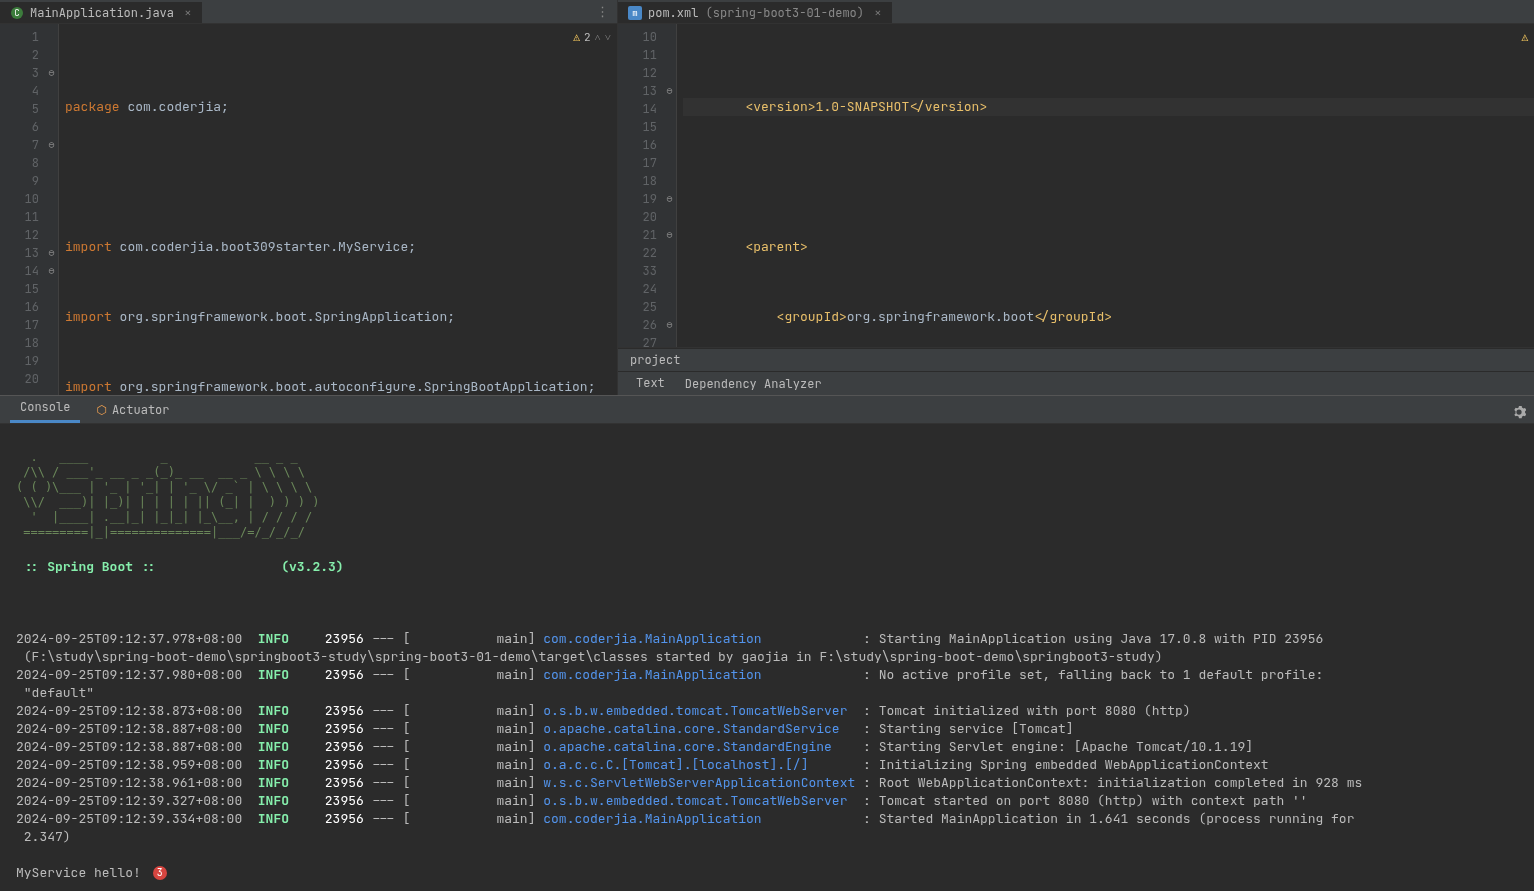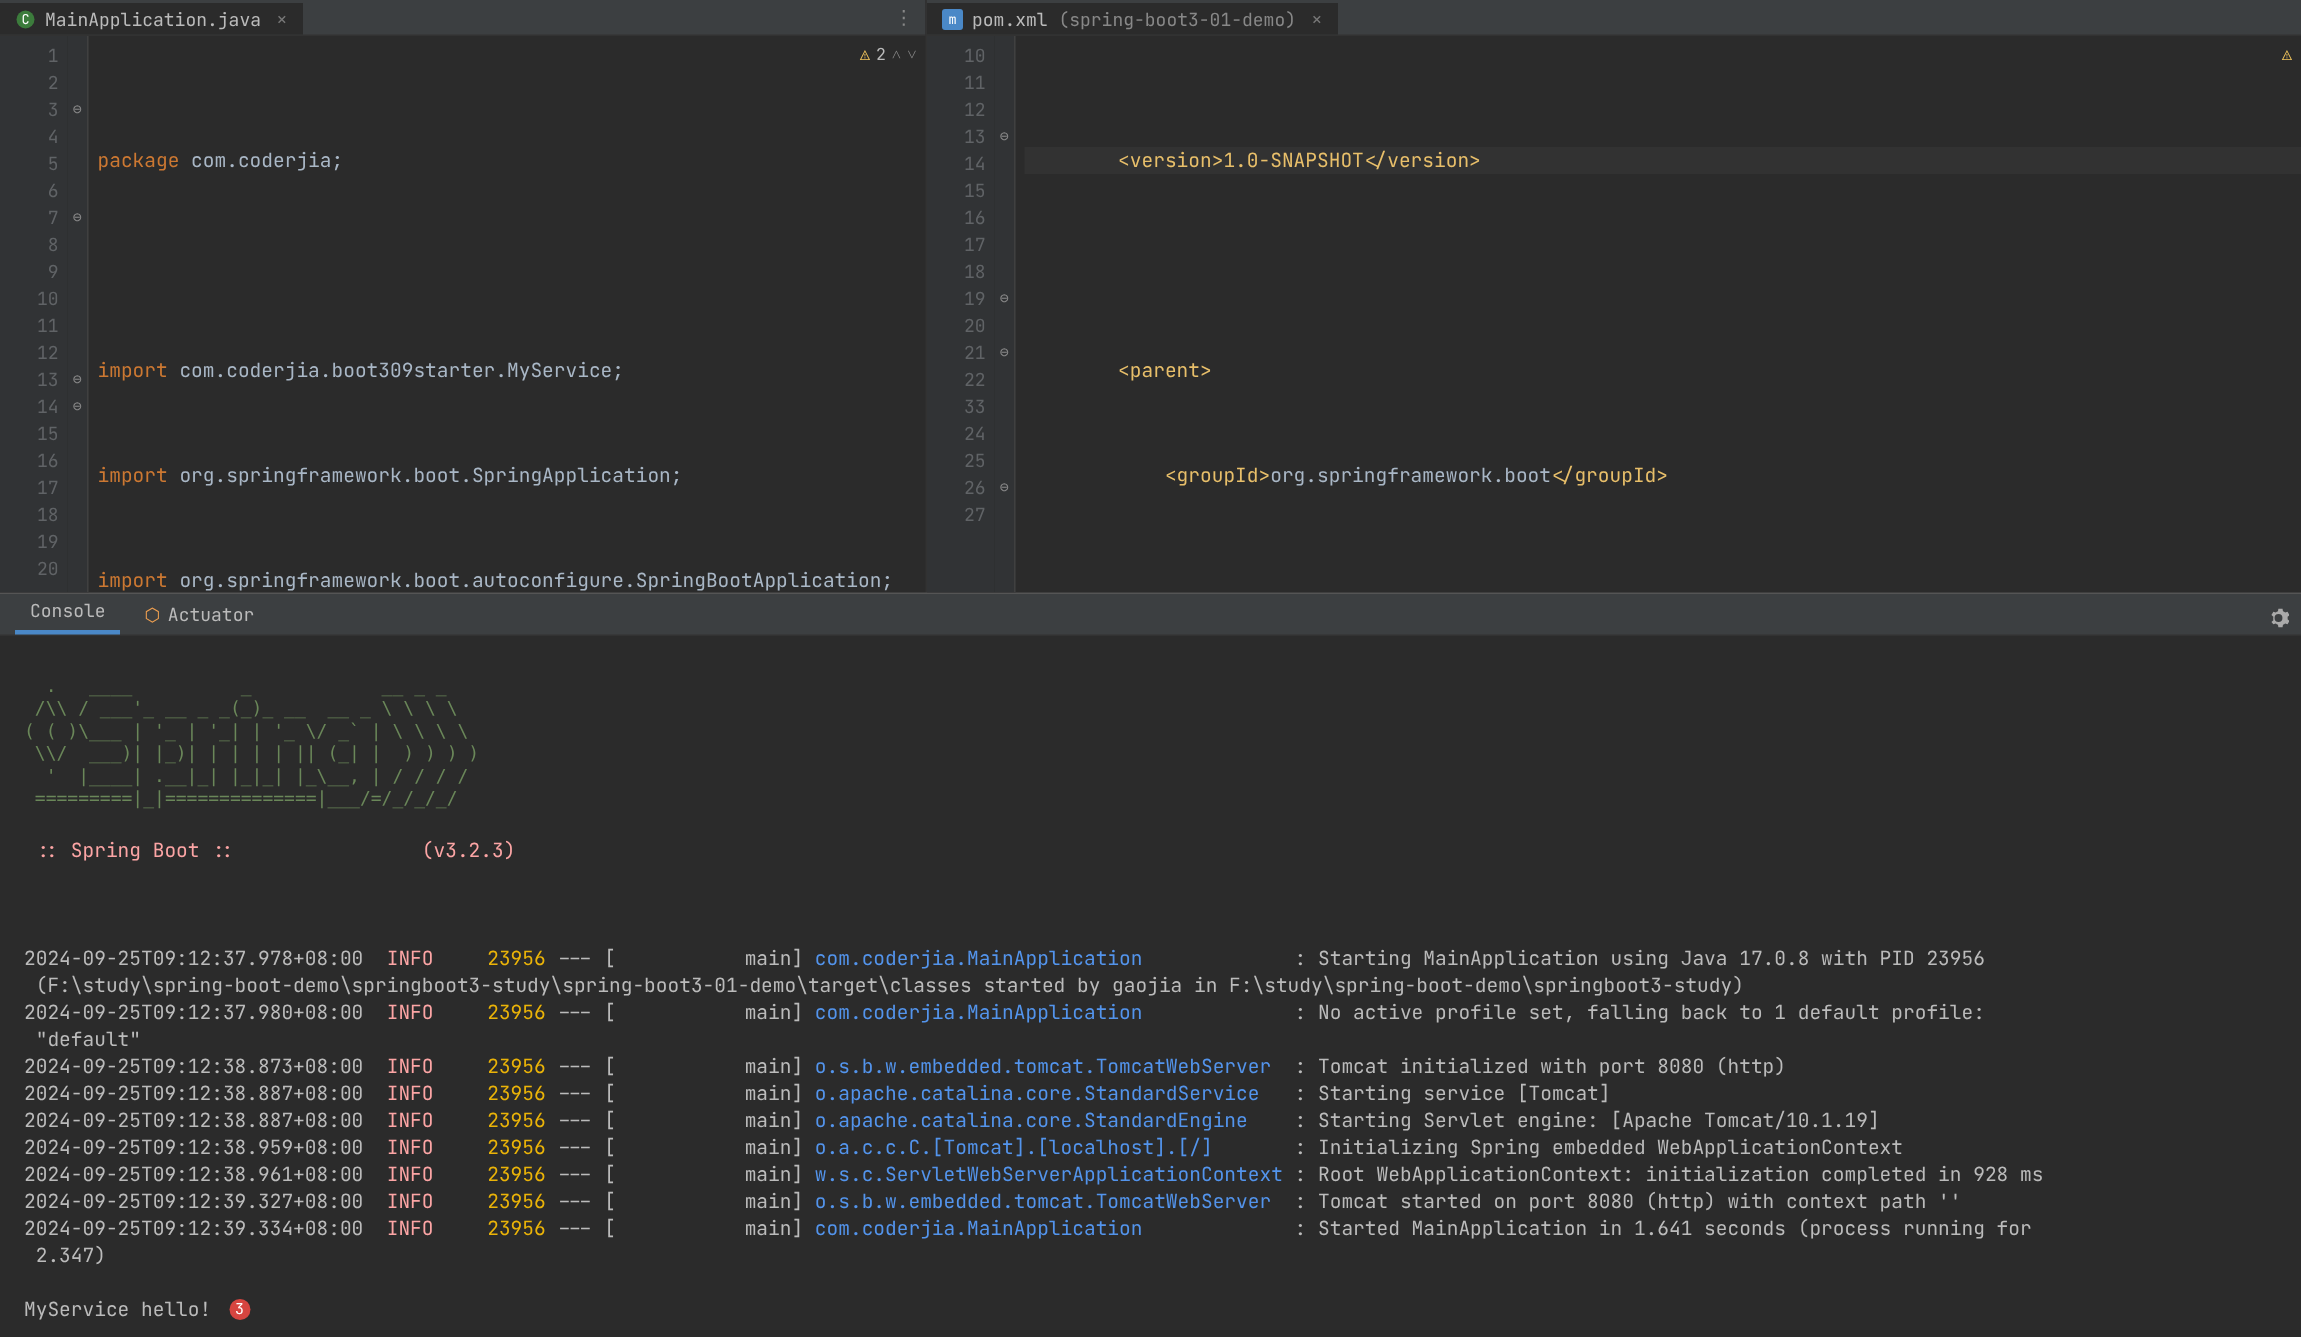--- a/index.html
+++ b/index.html
@@ -196,22 +196,22 @@
     flex: 1;
     background: #2b2b2b;
     padding: 8px 16px;
     font-size: 13px;
     line-height: 18px;
     white-space: pre;
     color: #bbbbbb;
     overflow: hidden;
   }
   .log-line { white-space: pre; }
-  .log-info { color: #fca5a5; }
-  .log-pid { color: #eab308; padding-left: 28px; }
+  .log-info { color: #86efac; font-weight: bold; }
+  .log-pid { color: #ffffff; padding-left: 28px; }
   .log-logger { color: #5394ec; }
   .log-ts { color: #bbbbbb; }
   .log-msg { color: #bbbbbb; }
   .spring-banner { color: #6a8759; font-family: monospace; line-height: 15px; font-size: 12px;}
   .gear-icon svg { width: 14px; height: 14px; }
 </style>
 </head>
 <body>
 
 <div class="top-split">
@@ -384,20 +384,27 @@
         
         
         
         
         
         
         
         
       </div>
     </div>
+    <div class="right-bottom">
+      <div class="breadcrumb-row">project</div>
+      <div class="sub-tabs">
+        <div class="sub-tab active">Text</div>
+        <div class="sub-tab">Dependency Analyzer</div>
+      </div>
+    </div>
   </div>
 </div>
 
 <div class="bottom-panel">
   <div class="tool-header">
     <div class="tool-tab active">
         <span>Console</span>
       </div>
     <div class="tool-tab">
       <span style="color:#f0a050">⬡</span>

